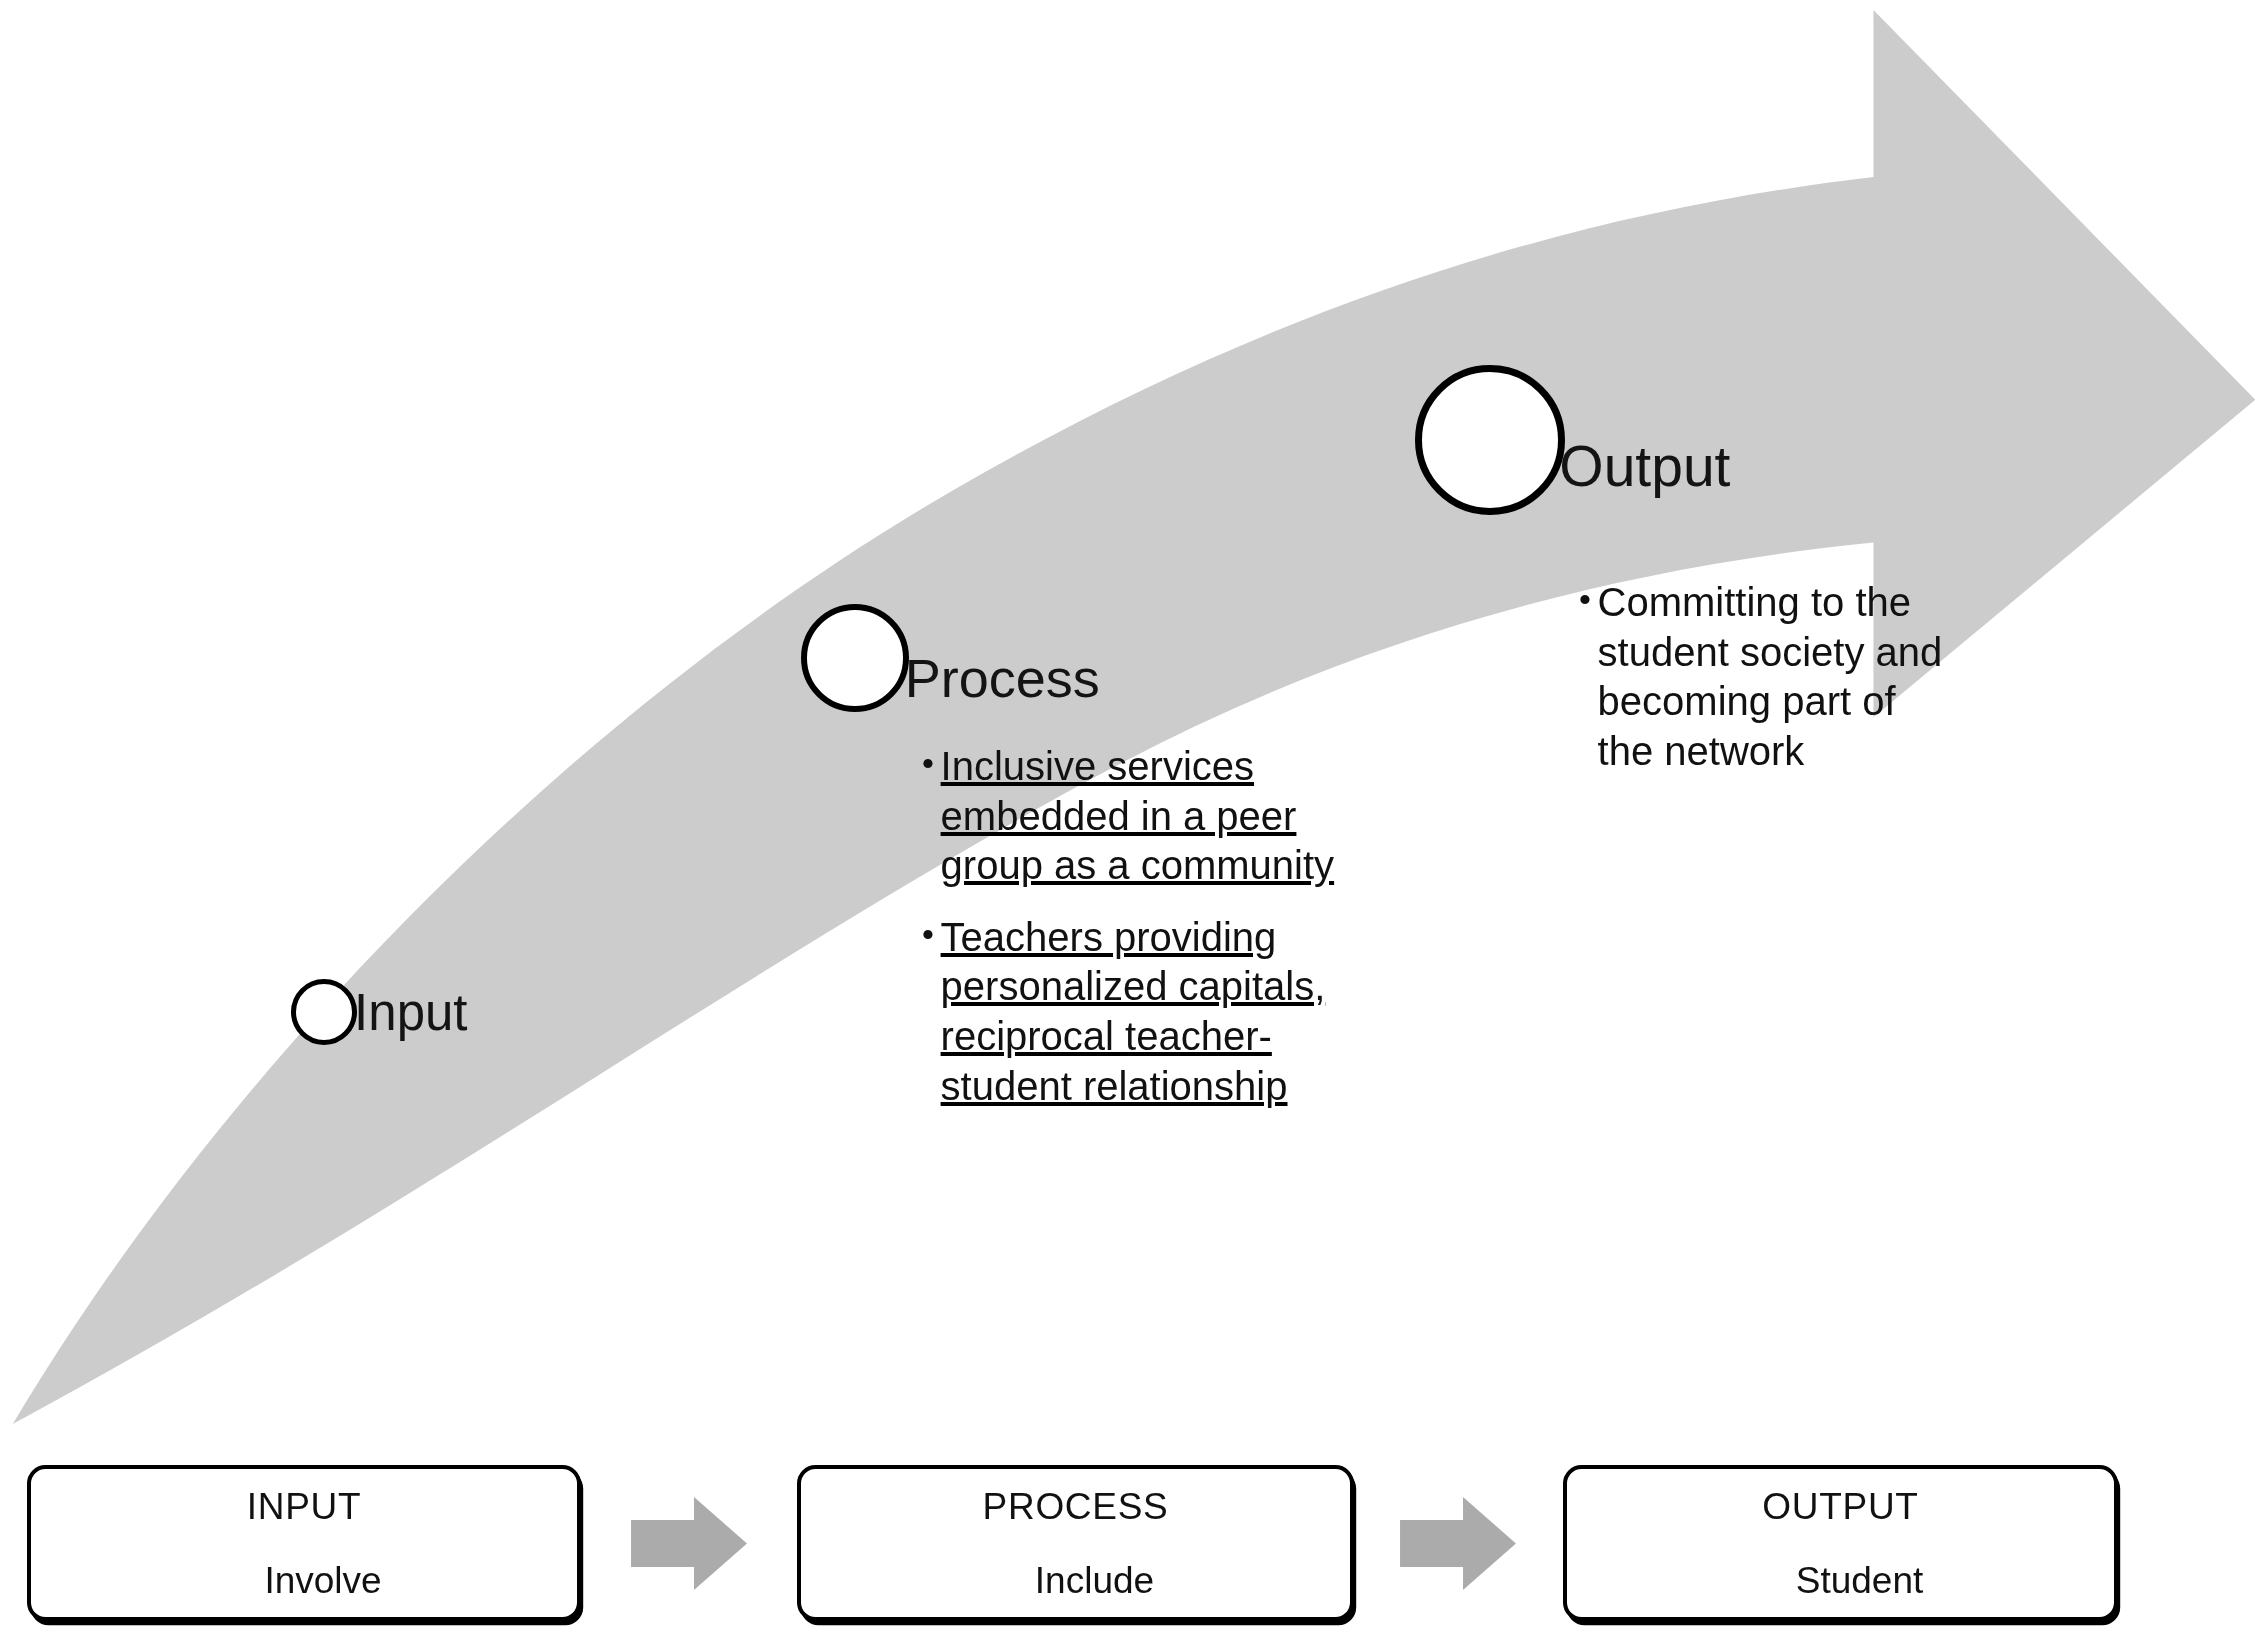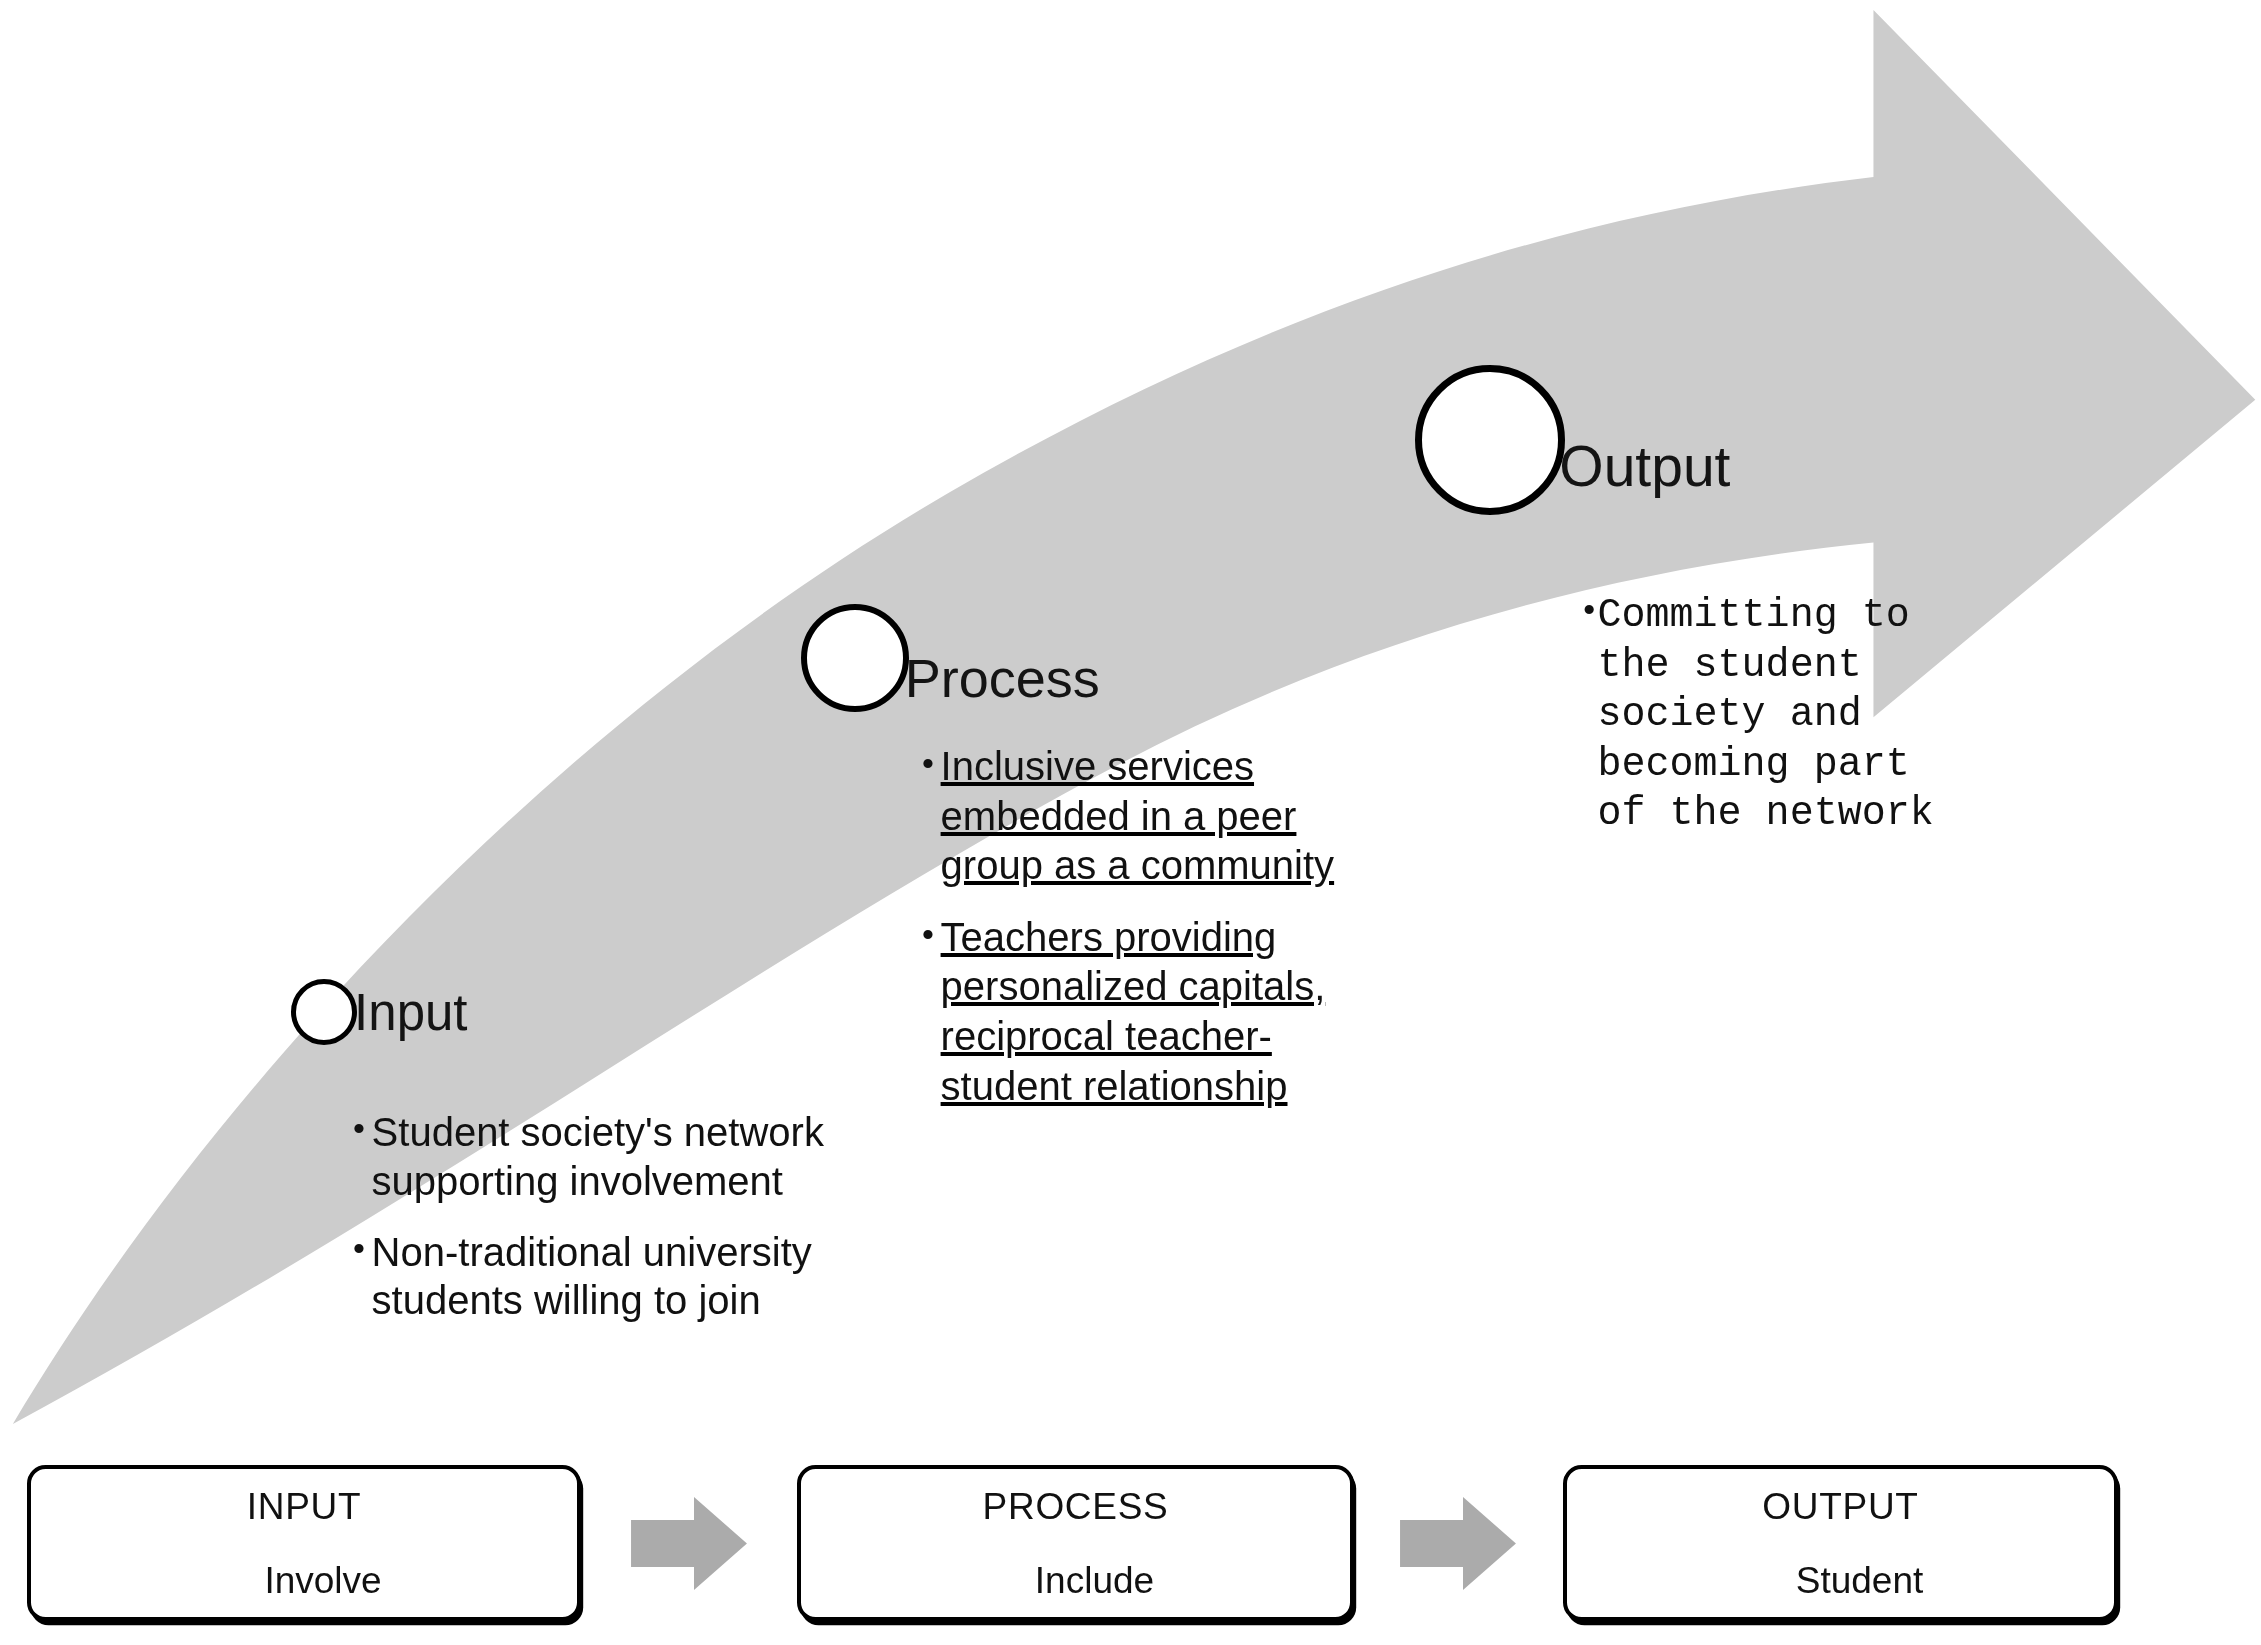--- a/index.html
+++ b/index.html
@@ -74,21 +74,21 @@
     content: "\2022";
     position: absolute;
     left: 0;
     top: 0;
     font-size: 0.85em;
   }
   .bullets li + li { margin-top: 0.55em; }
 
   #bullets-input   { left: 353px;  top: 1108px; width: 500px;  font-size: 40px; line-height: 1.22; }
   #bullets-process { left: 922px; top: 742px; width: 443px;  font-size: 40px; line-height: 1.24; text-decoration: underline; }
-  #bullets-output  { left: 1579px; top: 591px;  width: 371px;  font-size: 40px; line-height: 1.24; font-family: Liberation Mono, monospace; }
+  #bullets-output  { left: 1579px; top: 578px;  width: 371px;  font-size: 40px; line-height: 1.24; }
 
   
   #flow-row {
     position: absolute;
     left: 0;
     top: 1460px;
     width: 2261px;
     height: 178px;
   }
   .flow-box {
@@ -156,24 +156,20 @@
   <div class="stage-node" id="node-process">
     <div class="stage-circle"></div>
     <div class="stage-title">Process</div>
   </div>
 
   <div class="stage-node" id="node-output">
     <div class="stage-circle"></div>
     <div class="stage-title">Output</div>
   </div>
 
-  <ul class="bullets" id="bullets-input">
-    <li>Student society's network supporting involvement</li>
-    <li>Non-traditional university students willing to join</li>
-  </ul>
 
   <ul class="bullets" id="bullets-process">
     <li>Inclusive services embedded in a peer group as a community</li>
     <li>Teachers providing personalized capitals, reciprocal teacher-student relationship</li>
   </ul>
 
   <ul class="bullets" id="bullets-output">
     <li>Committing to the student society and becoming part of the network</li>
   </ul>
 

